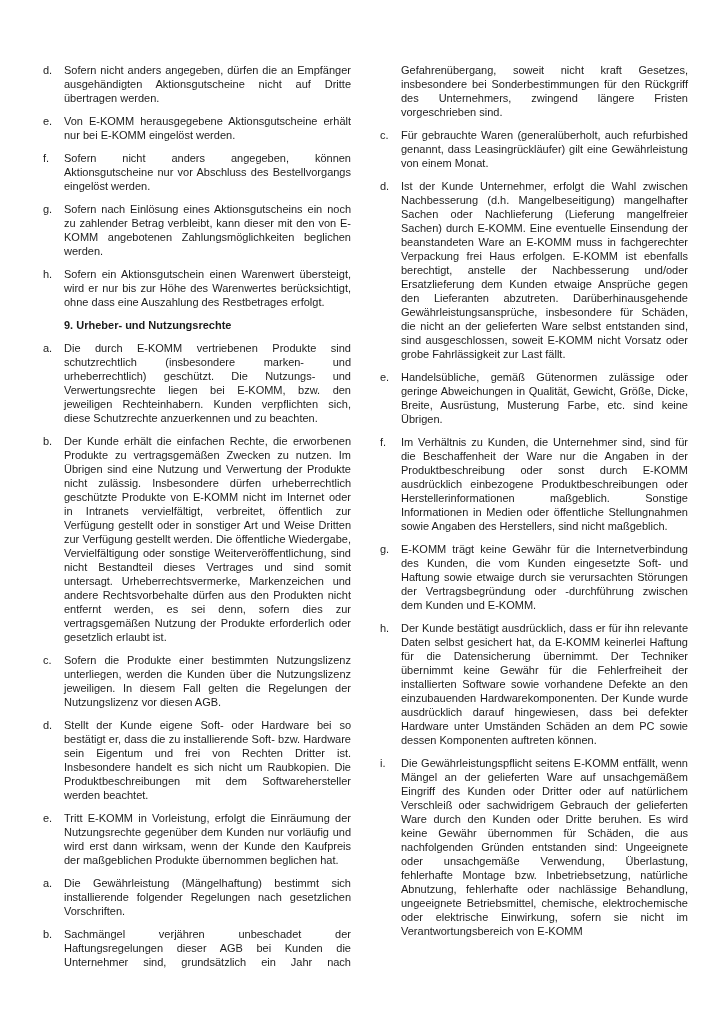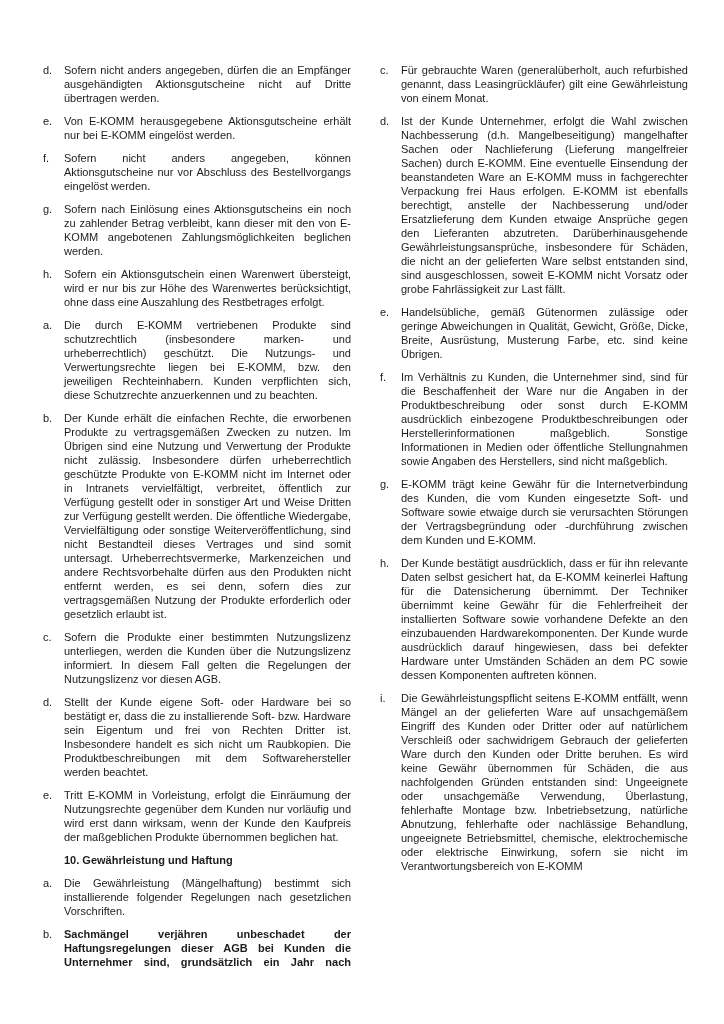--- a/index.html
+++ b/index.html
@@ -37,21 +37,20 @@
     flex: 0 0 21px;
     width: 21px;
   }
   .text {
     flex: 1;
     text-align: justify;
     hyphens: none;
   }
   .text.justify-all {
     text-align-last: justify;
-    font-weight: bold;
   }
   .heading {
     font-weight: bold;
     margin: 0 0 9px 21px;
   }
 </style>
 </head>
 <body>
 
 <div class="page">
@@ -69,70 +68,74 @@
         <span class="text">Sofern nicht anders angegeben, können Aktionsgutscheine nur vor Abschluss des Bestellvorgangs eingelöst werden.</span>
       </div>
       <div class="block">
         <span class="label">g.</span>
         <span class="text">Sofern nach Einlösung eines Aktionsgutscheins ein noch zu zahlender Betrag verbleibt, kann dieser mit den von E-KOMM angebotenen Zahlungsmöglichkeiten beglichen werden.</span>
       </div>
       <div class="block">
         <span class="label">h.</span>
         <span class="text">Sofern ein Aktionsgutschein einen Warenwert übersteigt, wird er nur bis zur Höhe des Warenwertes berücksichtigt, ohne dass eine Auszahlung des Restbetrages erfolgt.</span>
       </div>
+      <div class="heading">9. Urheber- und Nutzungsrechte</div>
       <div class="block">
         <span class="label">a.</span>
         <span class="text">Die durch E-KOMM vertriebenen Produkte sind schutzrechtlich (insbesondere marken- und urheberrechtlich) geschützt. Die Nutzungs- und Verwertungsrechte liegen bei E-KOMM, bzw. den jeweiligen Rechteinhabern. Kunden verpflichten sich, diese Schutzrechte anzuerkennen und zu beachten.</span>
       </div>
       <div class="block">
         <span class="label">b.</span>
         <span class="text">Der Kunde erhält die einfachen Rechte, die erworbenen Produkte zu vertragsgemäßen Zwecken zu nutzen. Im Übrigen sind eine Nutzung und Verwertung der Produkte nicht zulässig. Insbesondere dürfen urheberrechtlich geschützte Produkte von E-KOMM nicht im Internet oder in Intranets vervielfältigt, verbreitet, öffentlich zur Verfügung gestellt oder in sonstiger Art und Weise Dritten zur Verfügung gestellt werden. Die öffentliche Wiedergabe, Vervielfältigung oder sonstige Weiterveröffentlichung, sind nicht Bestandteil dieses Vertrages und sind somit untersagt. Urheberrechtsvermerke, Markenzeichen und andere Rechtsvorbehalte dürfen aus den Produkten nicht entfernt werden, es sei denn, sofern dies zur vertragsgemäßen Nutzung der Produkte erforderlich oder gesetzlich erlaubt ist.</span>
       </div>
       <div class="block">
         <span class="label">c.</span>
-        <span class="text">Sofern die Produkte einer bestimmten Nutzungslizenz unterliegen, werden die Kunden über die Nutzungslizenz informiert. In diesem Fall gelten die Regelungen der Nutzungslizenz vor diesen AGB.</span>
+        <span class="text">Sofern die Produkte einer bestimmten Nutzungslizenz unterliegen, werden die Kunden über die Nutzungslizenz jeweiligen. In diesem Fall gelten die Regelungen der Nutzungslizenz vor diesen AGB.</span>
       </div>
       <div class="block">
         <span class="label">d.</span>
         <span class="text">Stellt der Kunde eigene Soft- oder Hardware bei so bestätigt er, dass die zu installierende Soft- bzw. Hardware sein Eigentum und frei von Rechten Dritter ist. Insbesondere handelt es sich nicht um Raubkopien. Die Produktbeschreibungen mit dem Softwarehersteller werden beachtet.</span>
       </div>
       <div class="block">
         <span class="label">e.</span>
         <span class="text">Tritt E-KOMM in Vorleistung, erfolgt die Einräumung der Nutzungsrechte gegenüber dem Kunden nur vorläufig und wird erst dann wirksam, wenn der Kunde den Kaufpreis der maßgeblichen Produkte übernommen beglichen hat.</span>
       </div>
-      <div class="heading">10. Gewährleistung und Haftung</div>
       <div class="block">
         <span class="label">a.</span>
         <span class="text">Die Gewährleistung (Mängelhaftung) bestimmt sich installierende folgender Regelungen nach gesetzlichen Vorschriften.</span>
       </div>
       <div class="block">
         <span class="label">b.</span>
         <span class="text justify-all">Sachmängel verjähren unbeschadet der Haftungsregelungen dieser AGB bei Kunden die Unternehmer sind, grundsätzlich ein Jahr nach</span>
       </div>
     </div>
   <div class="col" id="col-right">
+      <div class="block">
+        <span class="label"></span>
+        <span class="text">Gefahrenübergang, soweit nicht kraft Gesetzes, insbesondere bei Sonderbestimmungen für den Rückgriff des Unternehmers, zwingend längere Fristen vorgeschrieben sind.</span>
+      </div>
       <div class="block">
         <span class="label">c.</span>
         <span class="text">Für gebrauchte Waren (generalüberholt, auch refurbished genannt, dass Leasingrückläufer) gilt eine Gewährleistung von einem Monat.</span>
       </div>
       <div class="block">
         <span class="label">d.</span>
         <span class="text">Ist der Kunde Unternehmer, erfolgt die Wahl zwischen Nachbesserung (d.h. Mangelbeseitigung) mangelhafter Sachen oder Nachlieferung (Lieferung mangelfreier Sachen) durch E-KOMM. Eine eventuelle Einsendung der beanstandeten Ware an E-KOMM muss in fachgerechter Verpackung frei Haus erfolgen. E-KOMM ist ebenfalls berechtigt, anstelle der Nachbesserung und/oder Ersatzlieferung dem Kunden etwaige Ansprüche gegen den Lieferanten abzutreten. Darüberhinausgehende Gewährleistungsansprüche, insbesondere für Schäden, die nicht an der gelieferten Ware selbst entstanden sind, sind ausgeschlossen, soweit E-KOMM nicht Vorsatz oder grobe Fahrlässigkeit zur Last fällt.</span>
       </div>
       <div class="block">
         <span class="label">e.</span>
         <span class="text">Handelsübliche, gemäß Gütenormen zulässige oder geringe Abweichungen in Qualität, Gewicht, Größe, Dicke, Breite, Ausrüstung, Musterung Farbe, etc. sind keine Übrigen.</span>
       </div>
       <div class="block">
         <span class="label">f.</span>
         <span class="text">Im Verhältnis zu Kunden, die Unternehmer sind, sind für die Beschaffenheit der Ware nur die Angaben in der Produktbeschreibung oder sonst durch E-KOMM ausdrücklich einbezogene Produktbeschreibungen oder Herstellerinformationen maßgeblich. Sonstige Informationen in Medien oder öffentliche Stellungnahmen sowie Angaben des Herstellers, sind nicht maßgeblich.</span>
       </div>
       <div class="block">
         <span class="label">g.</span>
-        <span class="text">E-KOMM trägt keine Gewähr für die Internetverbindung des Kunden, die vom Kunden eingesetzte Soft- und Software sowie etwaige durch sie verursachten Störungen der Vertragsbegründung oder -durchführung zwischen dem Kunden und E-KOMM.</span>
+        <span class="text">E-KOMM trägt keine Gewähr für die Internetverbindung des Kunden, die vom Kunden eingesetzte Soft- und Haftung sowie etwaige durch sie verursachten Störungen der Vertragsbegründung oder -durchführung zwischen dem Kunden und E-KOMM.</span>
       </div>
       <div class="block">
         <span class="label">h.</span>
         <span class="text">Der Kunde bestätigt ausdrücklich, dass er für ihn relevante Daten selbst gesichert hat, da E-KOMM keinerlei Haftung für die Datensicherung übernimmt. Der Techniker übernimmt keine Gewähr für die Fehlerfreiheit der installierten Software sowie vorhandene Defekte an den einzubauenden Hardwarekomponenten. Der Kunde wurde ausdrücklich darauf hingewiesen, dass bei defekter Hardware unter Umständen Schäden an dem PC sowie dessen Komponenten auftreten können.</span>
       </div>
       <div class="block">
         <span class="label">i.</span>
         <span class="text">Die Gewährleistungspflicht seitens E-KOMM entfällt, wenn Mängel an der gelieferten Ware auf unsachgemäßem Eingriff des Kunden oder Dritter oder auf natürlichem Verschleiß oder sachwidrigem Gebrauch der gelieferten Ware durch den Kunden oder Dritte beruhen. Es wird keine Gewähr übernommen für Schäden, die aus nachfolgenden Gründen entstanden sind: Ungeeignete oder unsachgemäße Verwendung, Überlastung, fehlerhafte Montage bzw. Inbetriebsetzung, natürliche Abnutzung, fehlerhafte oder nachlässige Behandlung, ungeeignete Betriebsmittel, chemische, elektrochemische oder elektrische Einwirkung, sofern sie nicht im Verantwortungsbereich von E-KOMM</span>
       </div>
     </div>

